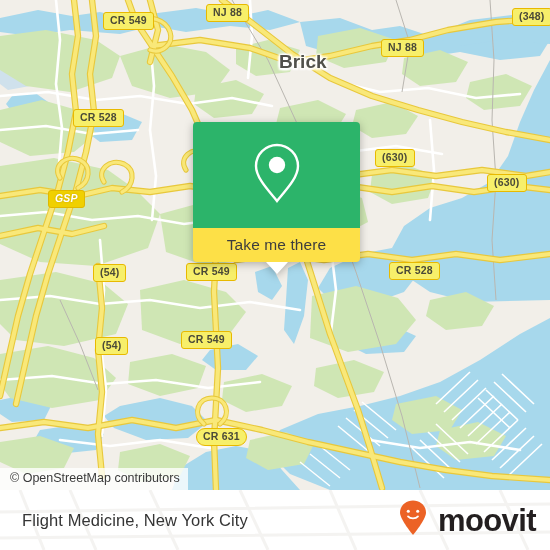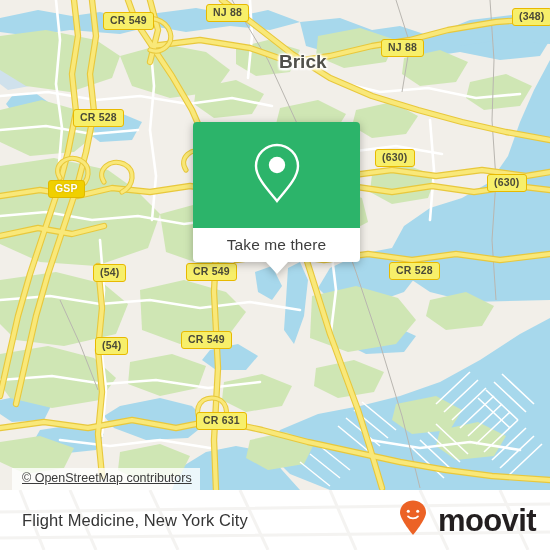--- a/index.html
+++ b/index.html
@@ -57,48 +57,47 @@
     white-space: nowrap;
     text-shadow:
       -1.5px -1.5px 2px #ffffff,  1.5px -1.5px 2px #ffffff,
       -1.5px  1.5px 2px #ffffff,  1.5px  1.5px 2px #ffffff,
        0 0 3px #ffffff, 0 0 4px #ffffff;
   }
 
   
   .attribution {
     position: absolute;
-    left: 12px; bottom: 0;
+    left: 0; bottom: 0;
     background: rgba(255,255,255,0.78);
     color: #3a3a3a;
     font-size: 12.5px;
     padding: 3px 8px 4px 10px;
     white-space: nowrap;
     line-height: 15px;
-    text-decoration: underline;
   }
 
   
   .popup {
     position: absolute;
     left: 193px; top: 122px;
     width: 167px;
     filter: drop-shadow(0 2px 4px rgba(0,0,0,0.28));
   }
   .popup-head {
     height: 106px;
     background: #2cb46a;
     border-radius: 4px 4px 0 0;
     display: flex;
     align-items: center;
     justify-content: center;
   }
   .popup-body {
     height: 34px;
-    background: #ffffff;
+    background: #fde047;
     border-radius: 0 0 4px 4px;
     display: flex;
     align-items: center;
     justify-content: center;
   }
   .popup-label {
     color: #3d3d3d;
     font-size: 15.5px;
     letter-spacing: .1px;
     white-space: nowrap;
@@ -335,27 +334,27 @@
 
     <div class="place-label" style="left:279px; top:51px;">Brick</div>
 
     <div class="shield" style="left:103px; top:12px;">CR 549</div>
     <div class="shield" style="left:206px; top:4px;">NJ 88</div>
     <div class="shield" style="left:512px; top:8px;">(348)</div>
     <div class="shield" style="left:381px; top:39px;">NJ 88</div>
     <div class="shield" style="left:73px; top:109px;">CR 528</div>
     <div class="shield" style="left:375px; top:149px;">(630)</div>
     <div class="shield" style="left:487px; top:174px;">(630)</div>
-    <div class="shield motorway" style="left:48px; top:180px;">GSP</div>
+    <div class="shield motorway" style="left:48px; top:190px;font-style:italic;">GSP</div>
     <div class="shield" style="left:93px; top:264px;">(54)</div>
     <div class="shield" style="left:186px; top:263px;">CR 549</div>
     <div class="shield" style="left:389px; top:262px;">CR 528</div>
     <div class="shield" style="left:95px; top:337px;">(54)</div>
     <div class="shield" style="left:181px; top:331px;">CR 549</div>
-    <div class="shield" style="left:196px; top:412px;">CR 631</div>
+    <div class="shield" style="left:196px; top:428px;border-radius:9px;">CR 631</div>
 
     <div class="popup">
       <div class="popup-head">
         <span>
           <svg width="50" height="62" viewBox="0 0 50 62" aria-hidden="true">
             <path d="M25 3 C13.4 3 4 12.4 4 24 C4 36.5 18 50 25 59 C32 50 46 36.5 46 24 C46 12.4 36.6 3 25 3 Z" fill="none" stroke="#ffffff" stroke-width="2.4"></path>
             <circle cx="25" cy="23" r="8.2" fill="#ffffff"></circle>
           </svg>
         </span>
       </div>

